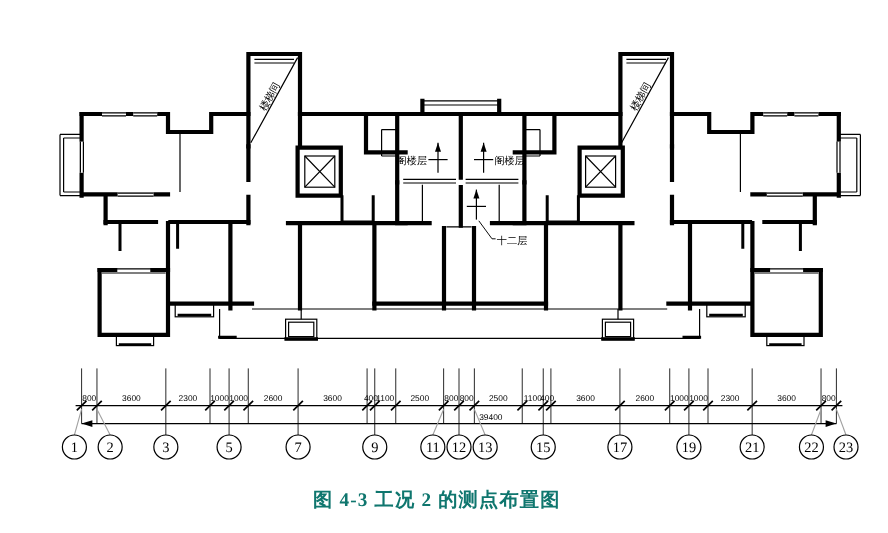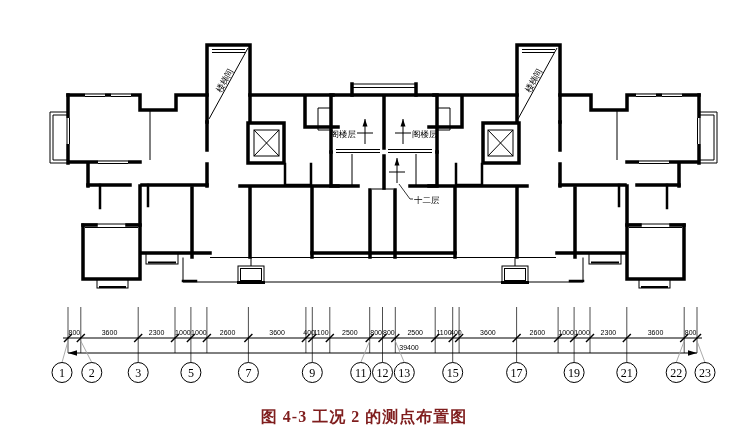--- a/index.html
+++ b/index.html
@@ -1,20 +1,20 @@
 <!DOCTYPE html>
 <html><head>
 <meta charset="utf-8">
 <style>
   html,body{margin:0;padding:0;background:#fff;}
   body{width:740px;height:444px;position:relative;overflow:hidden;
        font-family:"Liberation Serif","DejaVu Serif",serif;}
   #stage{position:absolute;left:0;top:0;}
   .caption{position:absolute;left:0;top:407px;width:728px;text-align:center;
-           font-size:16px;font-weight:bold;color:#7f1d1d;letter-spacing:1px;
+           font-size:16px;font-weight:bold;color:#0f766e;letter-spacing:1px;
            font-family:"Liberation Serif","DejaVu Serif",serif;}
   svg text{font-family:"Liberation Serif","DejaVu Serif",serif;}
   .dim-label{font-family:"Liberation Sans","DejaVu Sans",sans-serif;}
 </style>
 </head>
 <body>
 
 <svg id="stage" width="740" height="444" viewBox="0 0 740 444">
 
   <g stroke="#000" fill="none">

